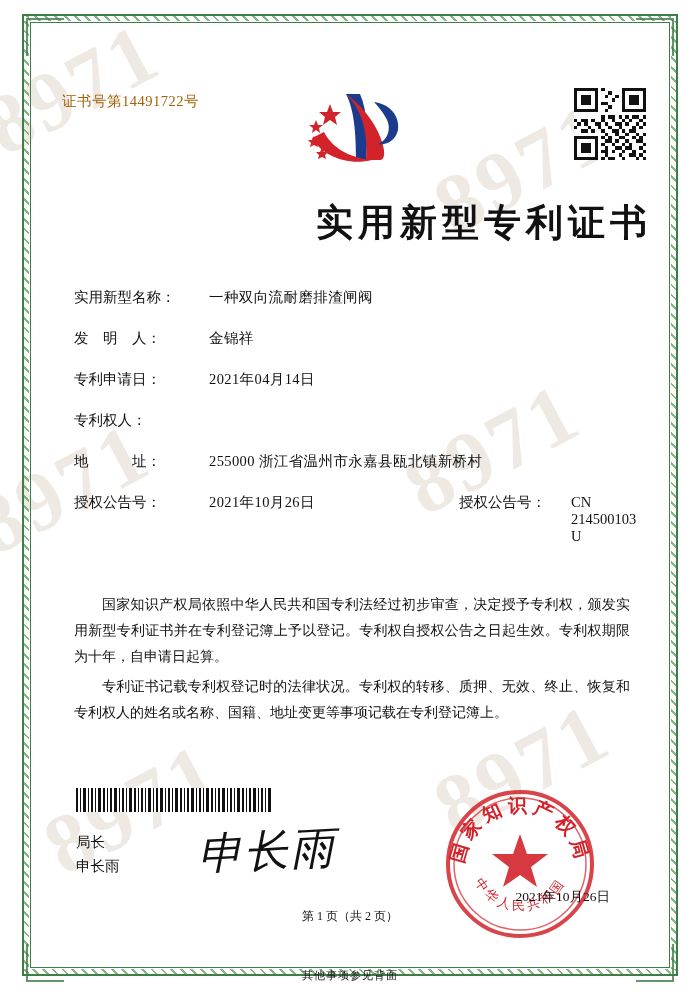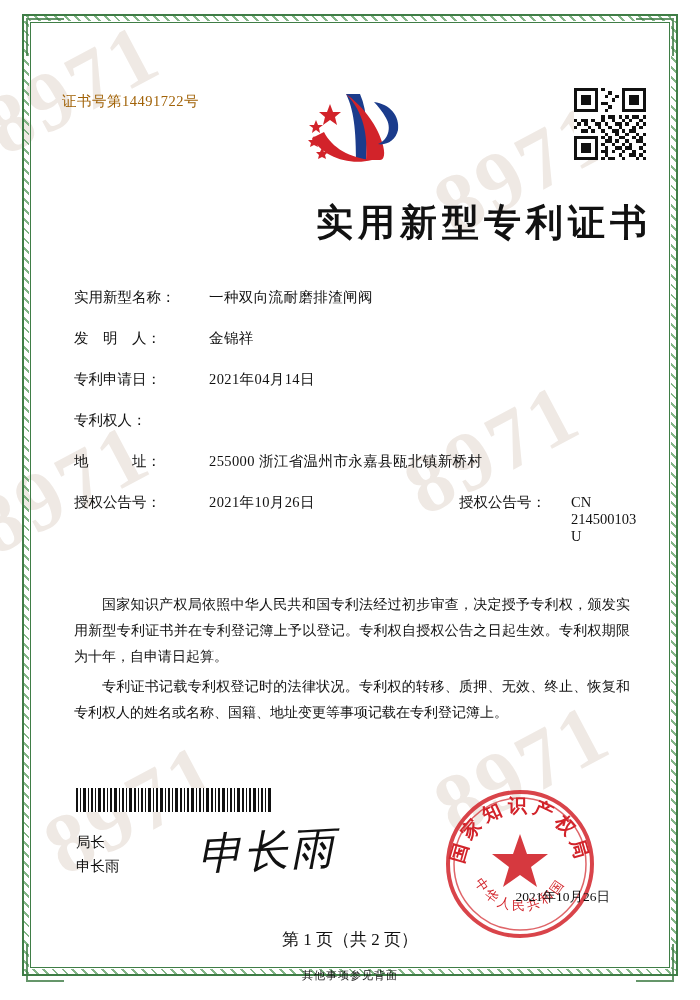--- a/index.html
+++ b/index.html
@@ -192,24 +192,24 @@
     width: 152px; height: 152px;
   }
   .seal-date {
     position: absolute;
     right: 42px; top: 848px;
     font-size: 13.5px;
     color: #111;
   }
   .page-no {
     position: absolute;
-    left: 0; top: 888px;
+    left: 0; top: 868px;
     width: 604px;
     text-align: center;
-    font-size: 17px;
+    font-size: 12px;
     color: #111;
   }
   .footnote {
     position: absolute;
     left: 0; top: 968px;
     width: 700px;
     text-align: center;
     font-size: 11px;
     color: #111;
     letter-spacing: 1px;

